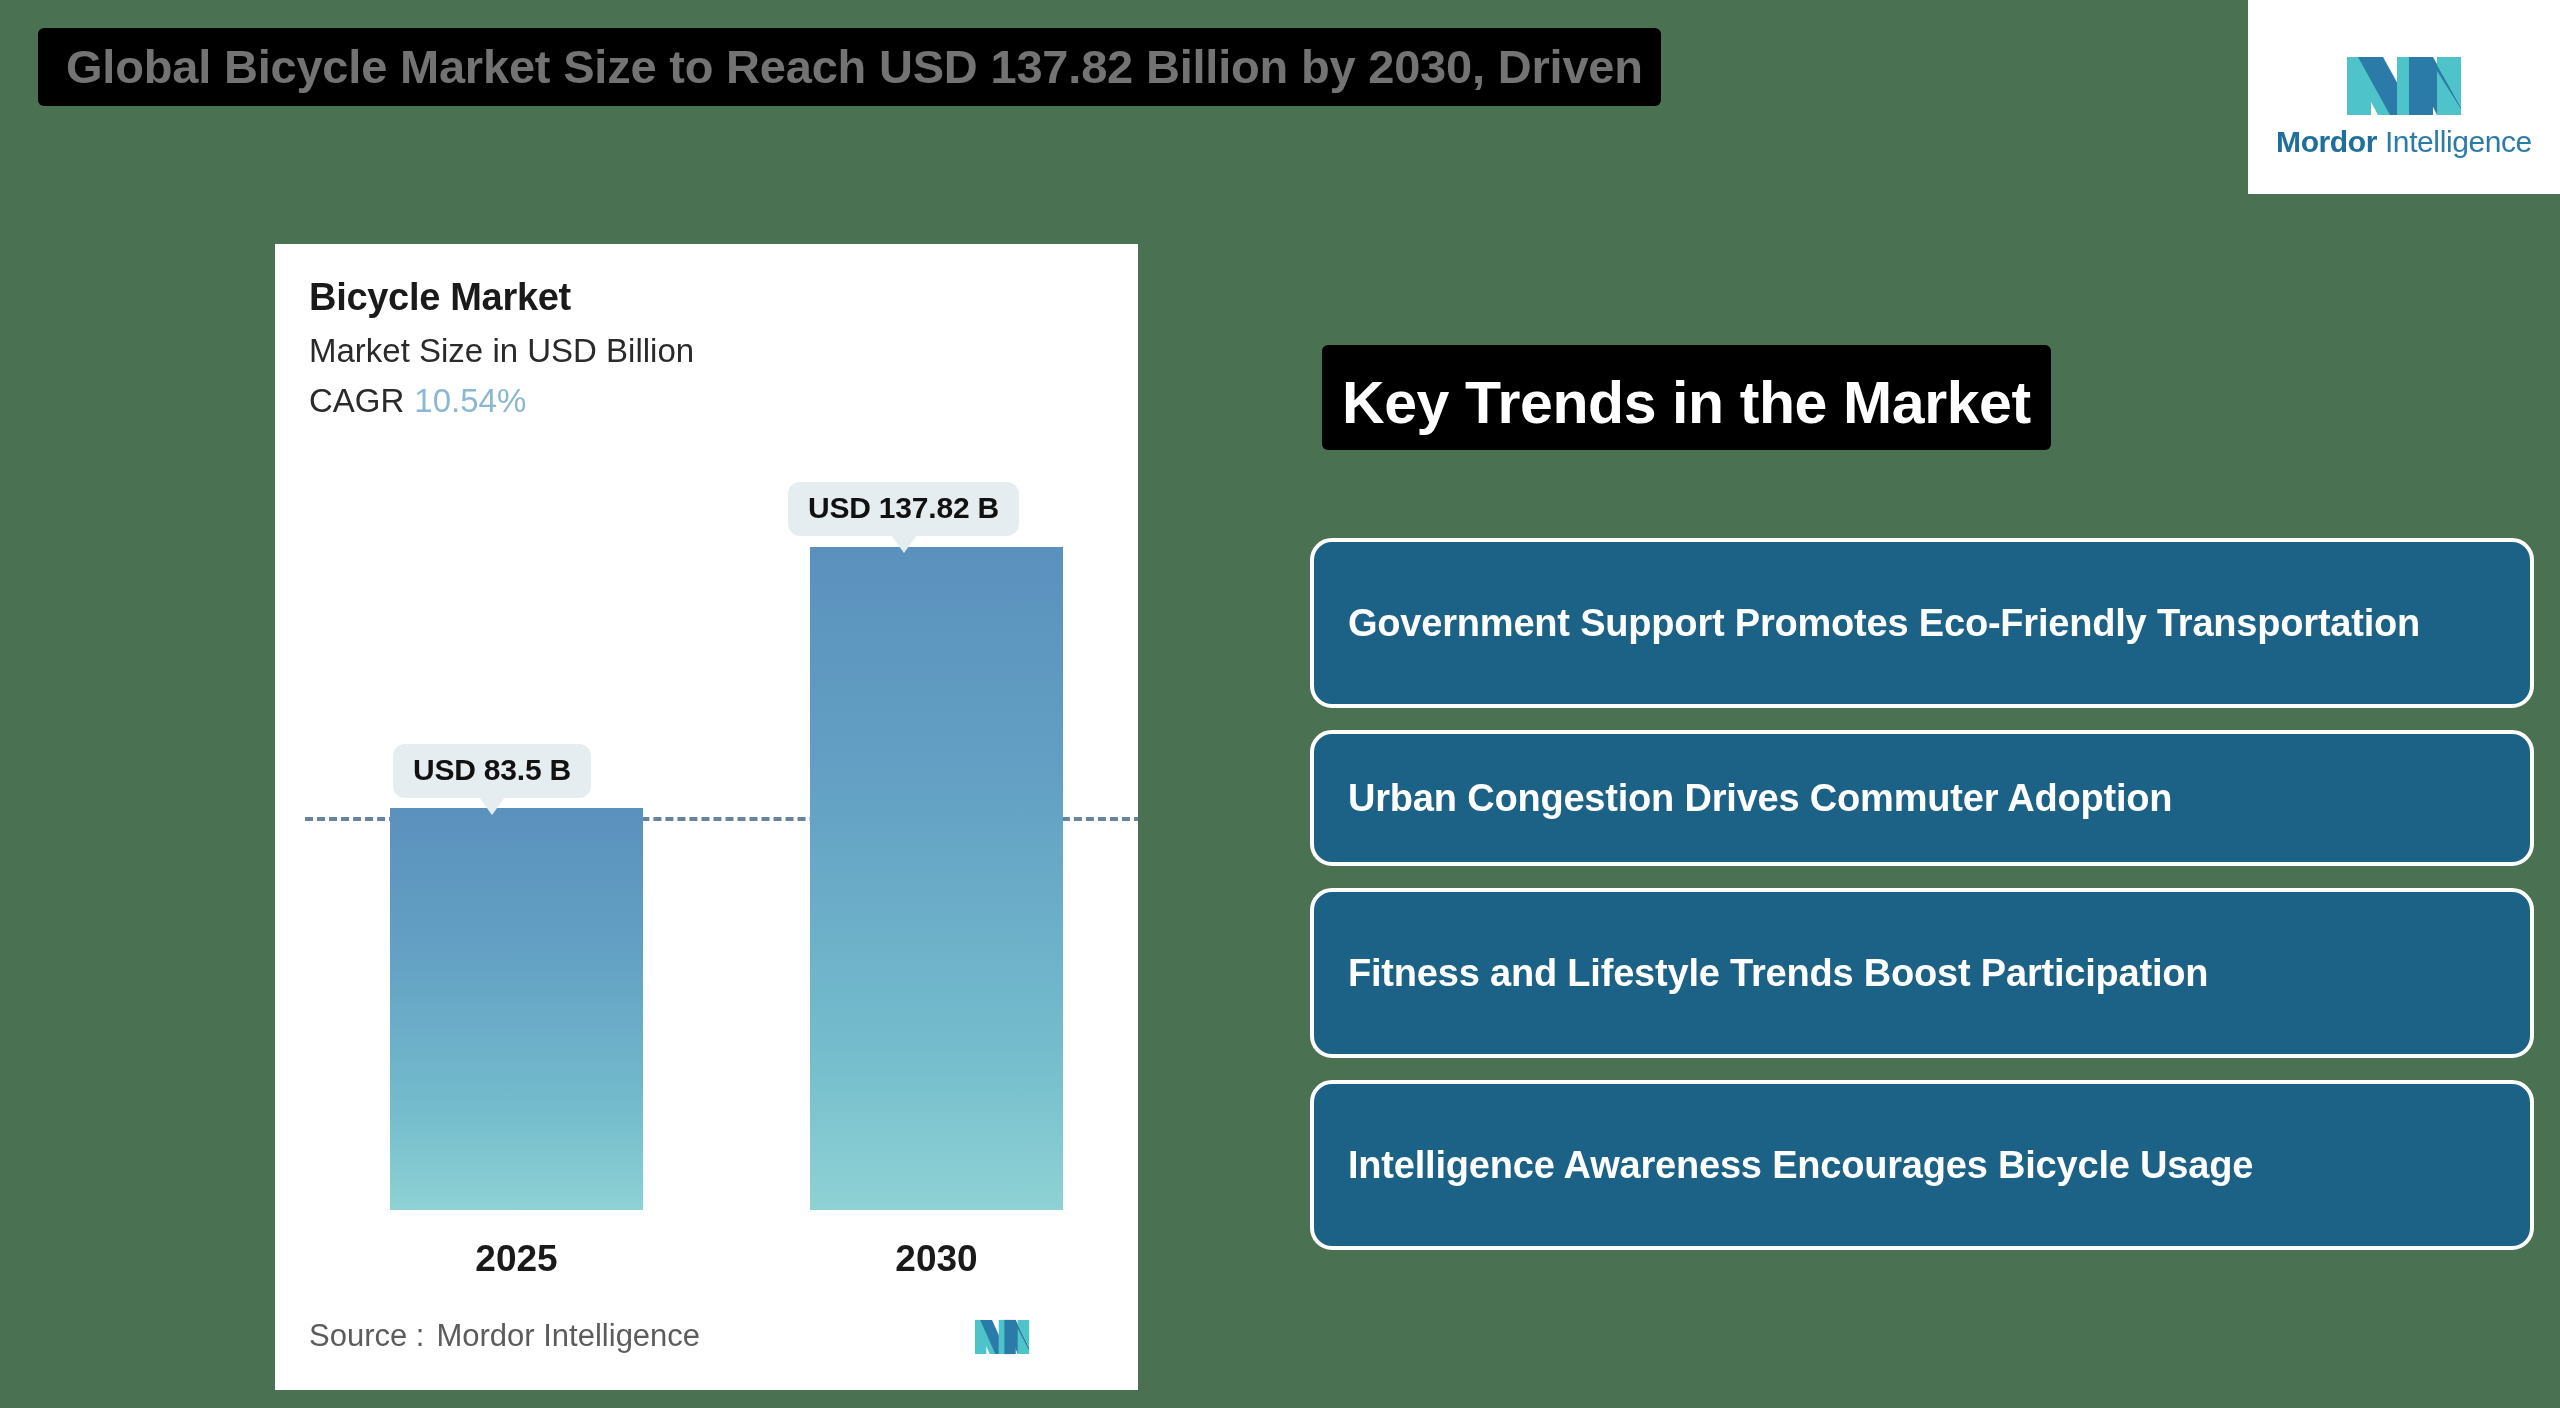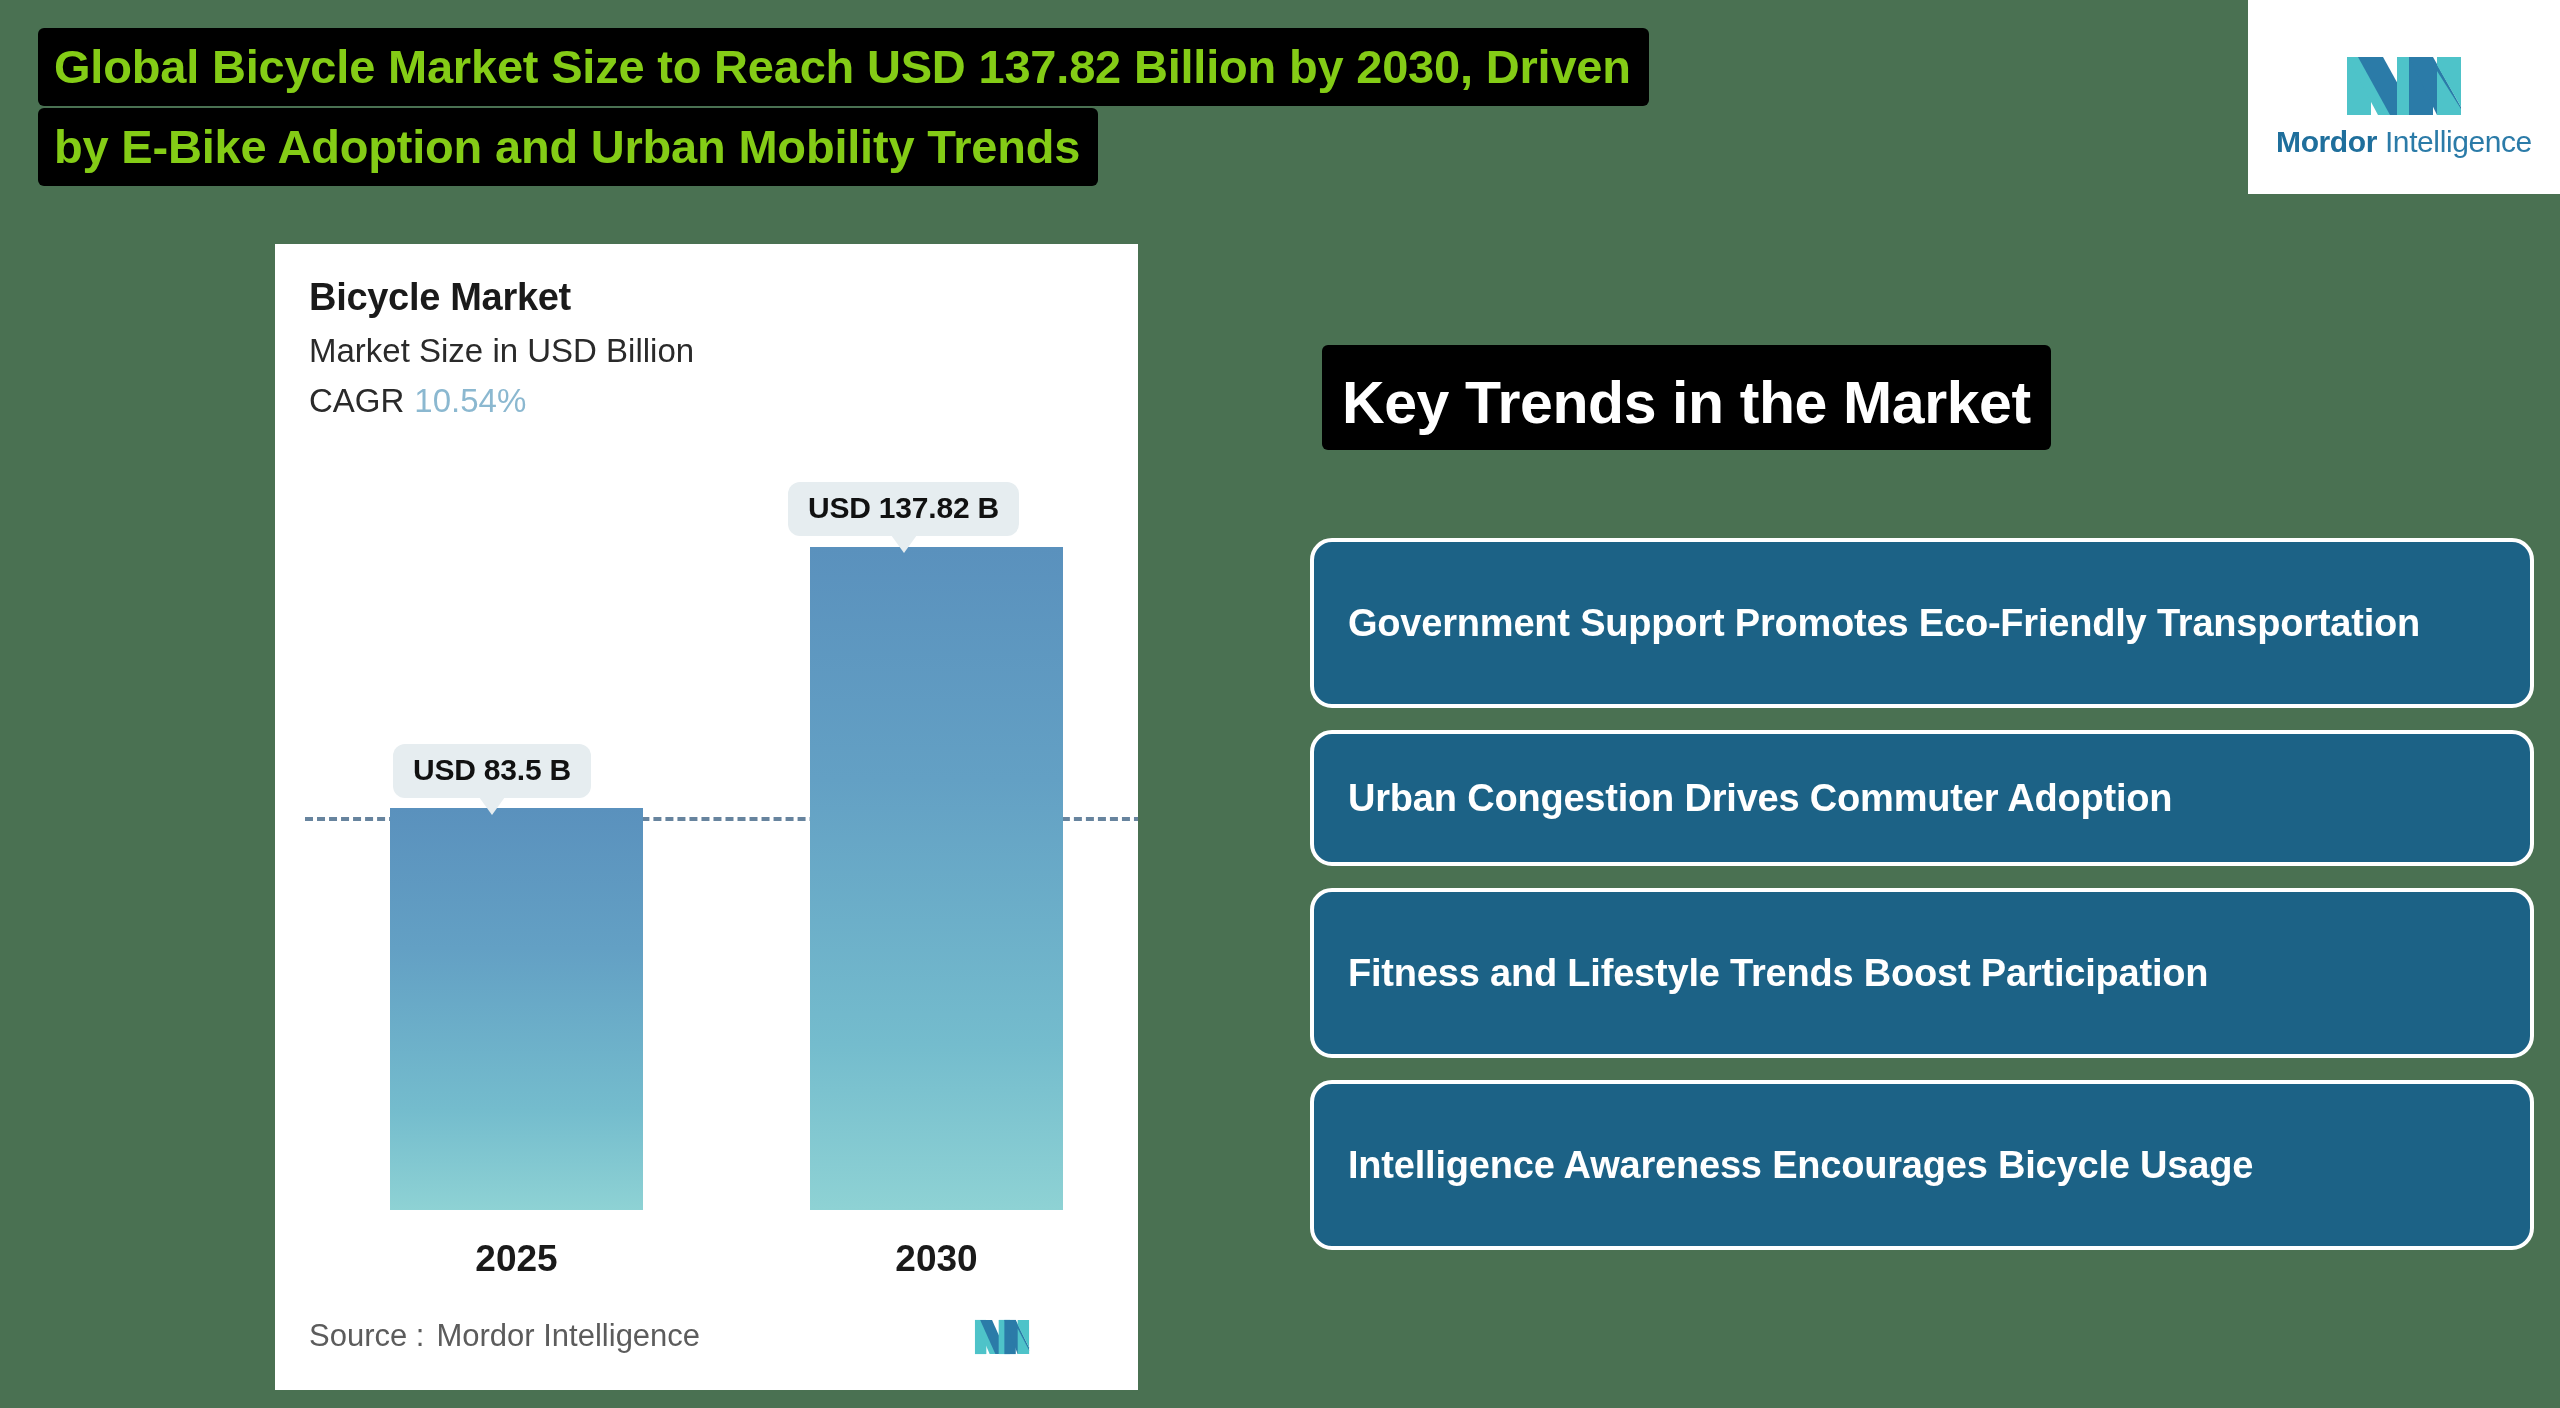--- a/index.html
+++ b/index.html
@@ -19,26 +19,26 @@
   
   #headline {
     position: absolute;
     left: 38px;
     top: 28px;
     width: 2210px;
   }
   .headline-line {
     display: inline-block;
     background: #000000;
-    color: #84cc16;
+    color: #737373;
     font-size: 47px;
     font-weight: bold;
     line-height: 1.32;
     letter-spacing: -0.2px;
-    padding: 8px 18px 8px 16px;
+    padding: 8px 18px 8px 28px;
     border-radius: 6px;
     white-space: nowrap;
   }
   #headline-line-1 { margin-bottom: 2px; }
   #headline-line-2 { }
 
   
   #logo-panel {
     position: absolute;
     right: 0;
@@ -222,21 +222,20 @@
     display: flex;
     align-items: center;
   }
   .trend-card.two-line { min-height: 170px; }
 </style>
 </head>
 <body>
 
 <div id="headline">
   <div class="headline-line" id="headline-line-1">Global Bicycle Market Size to Reach USD 137.82 Billion by 2030, Driven</div><br>
-  <div class="headline-line" id="headline-line-2">by E-Bike Adoption and Urban Mobility Trends</div>
 </div>
 
 <div id="logo-panel">
   <svg id="logo-mark" viewBox="0 0 118 88">
     <polygon points="2,22 26,22 26,80 2,80" fill="#4ec3c9"></polygon>
     <polygon points="2,22 26,22 59,80 33,80" fill="#4ec3c9"></polygon>
     <polygon points="13,22 38,22 70,80 45,80" fill="#2b7ba8"></polygon>
     <polygon points="52,22 76,22 76,80 52,80" fill="#4ec3c9"></polygon>
     <polygon points="64,22 88,22 88,80 64,80" fill="#2b7ba8"></polygon>
     <polygon points="64,22 88,22 116,72 116,80 92,80" fill="#2b7ba8"></polygon>

